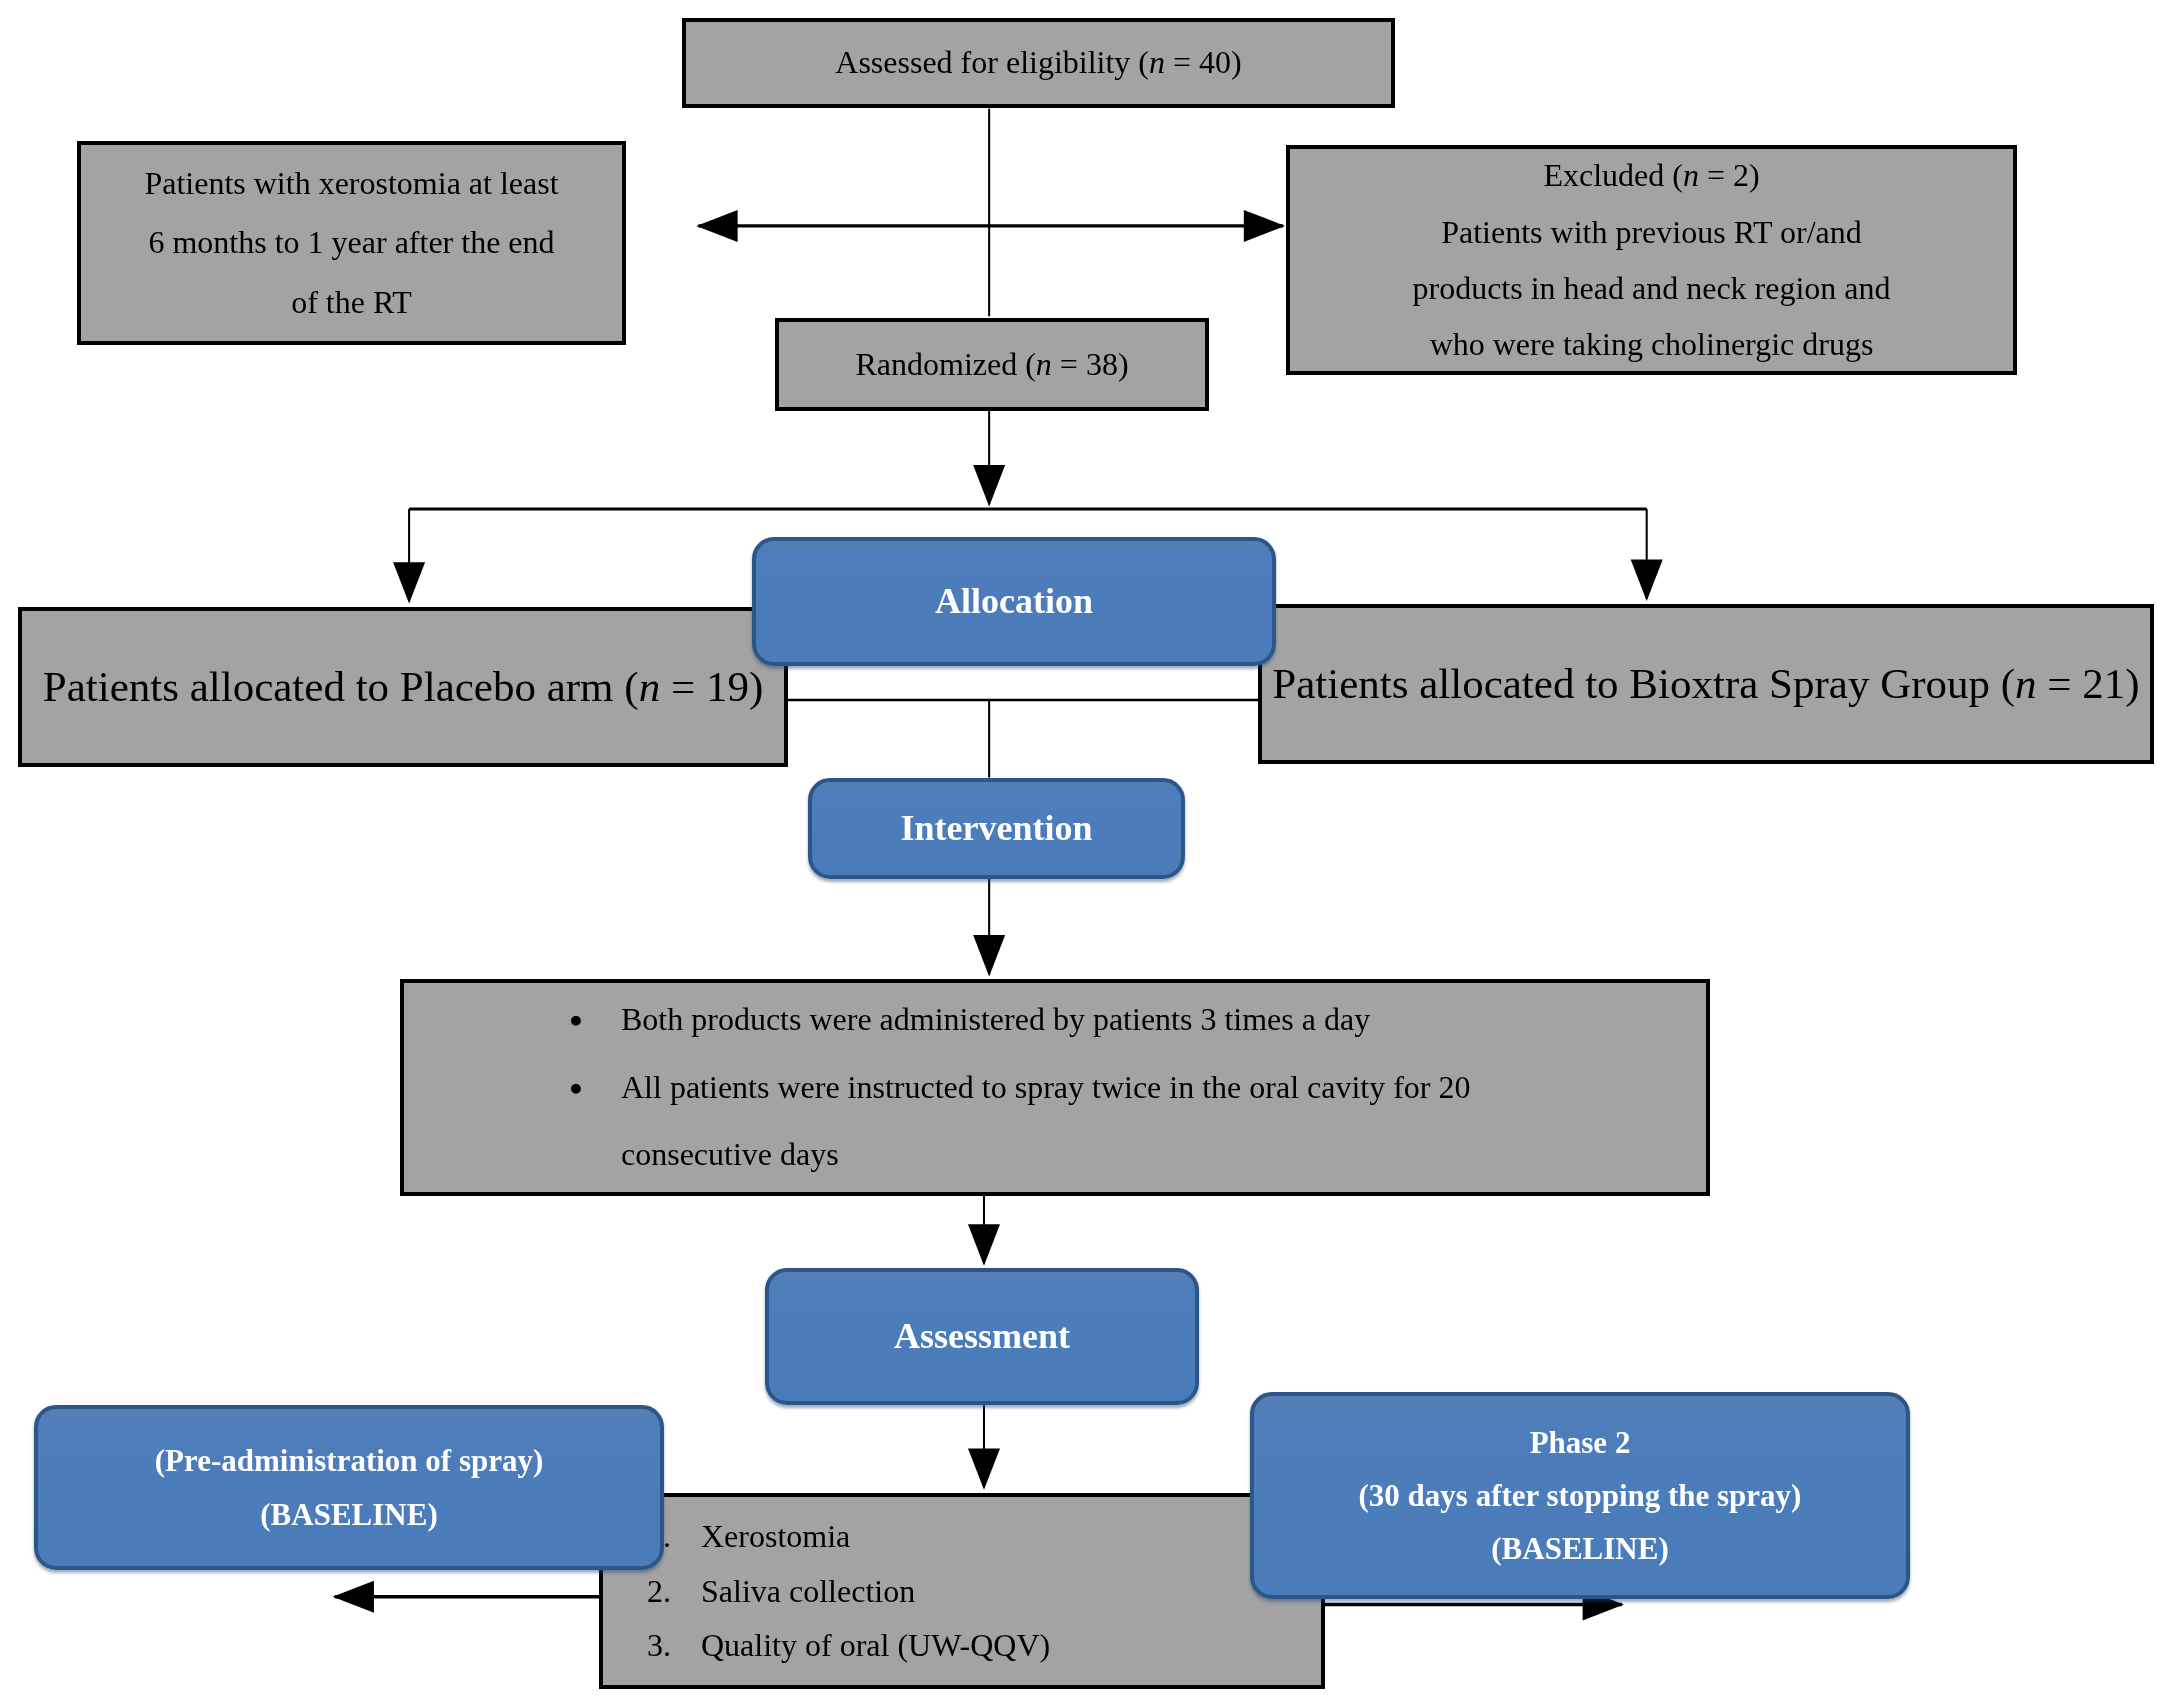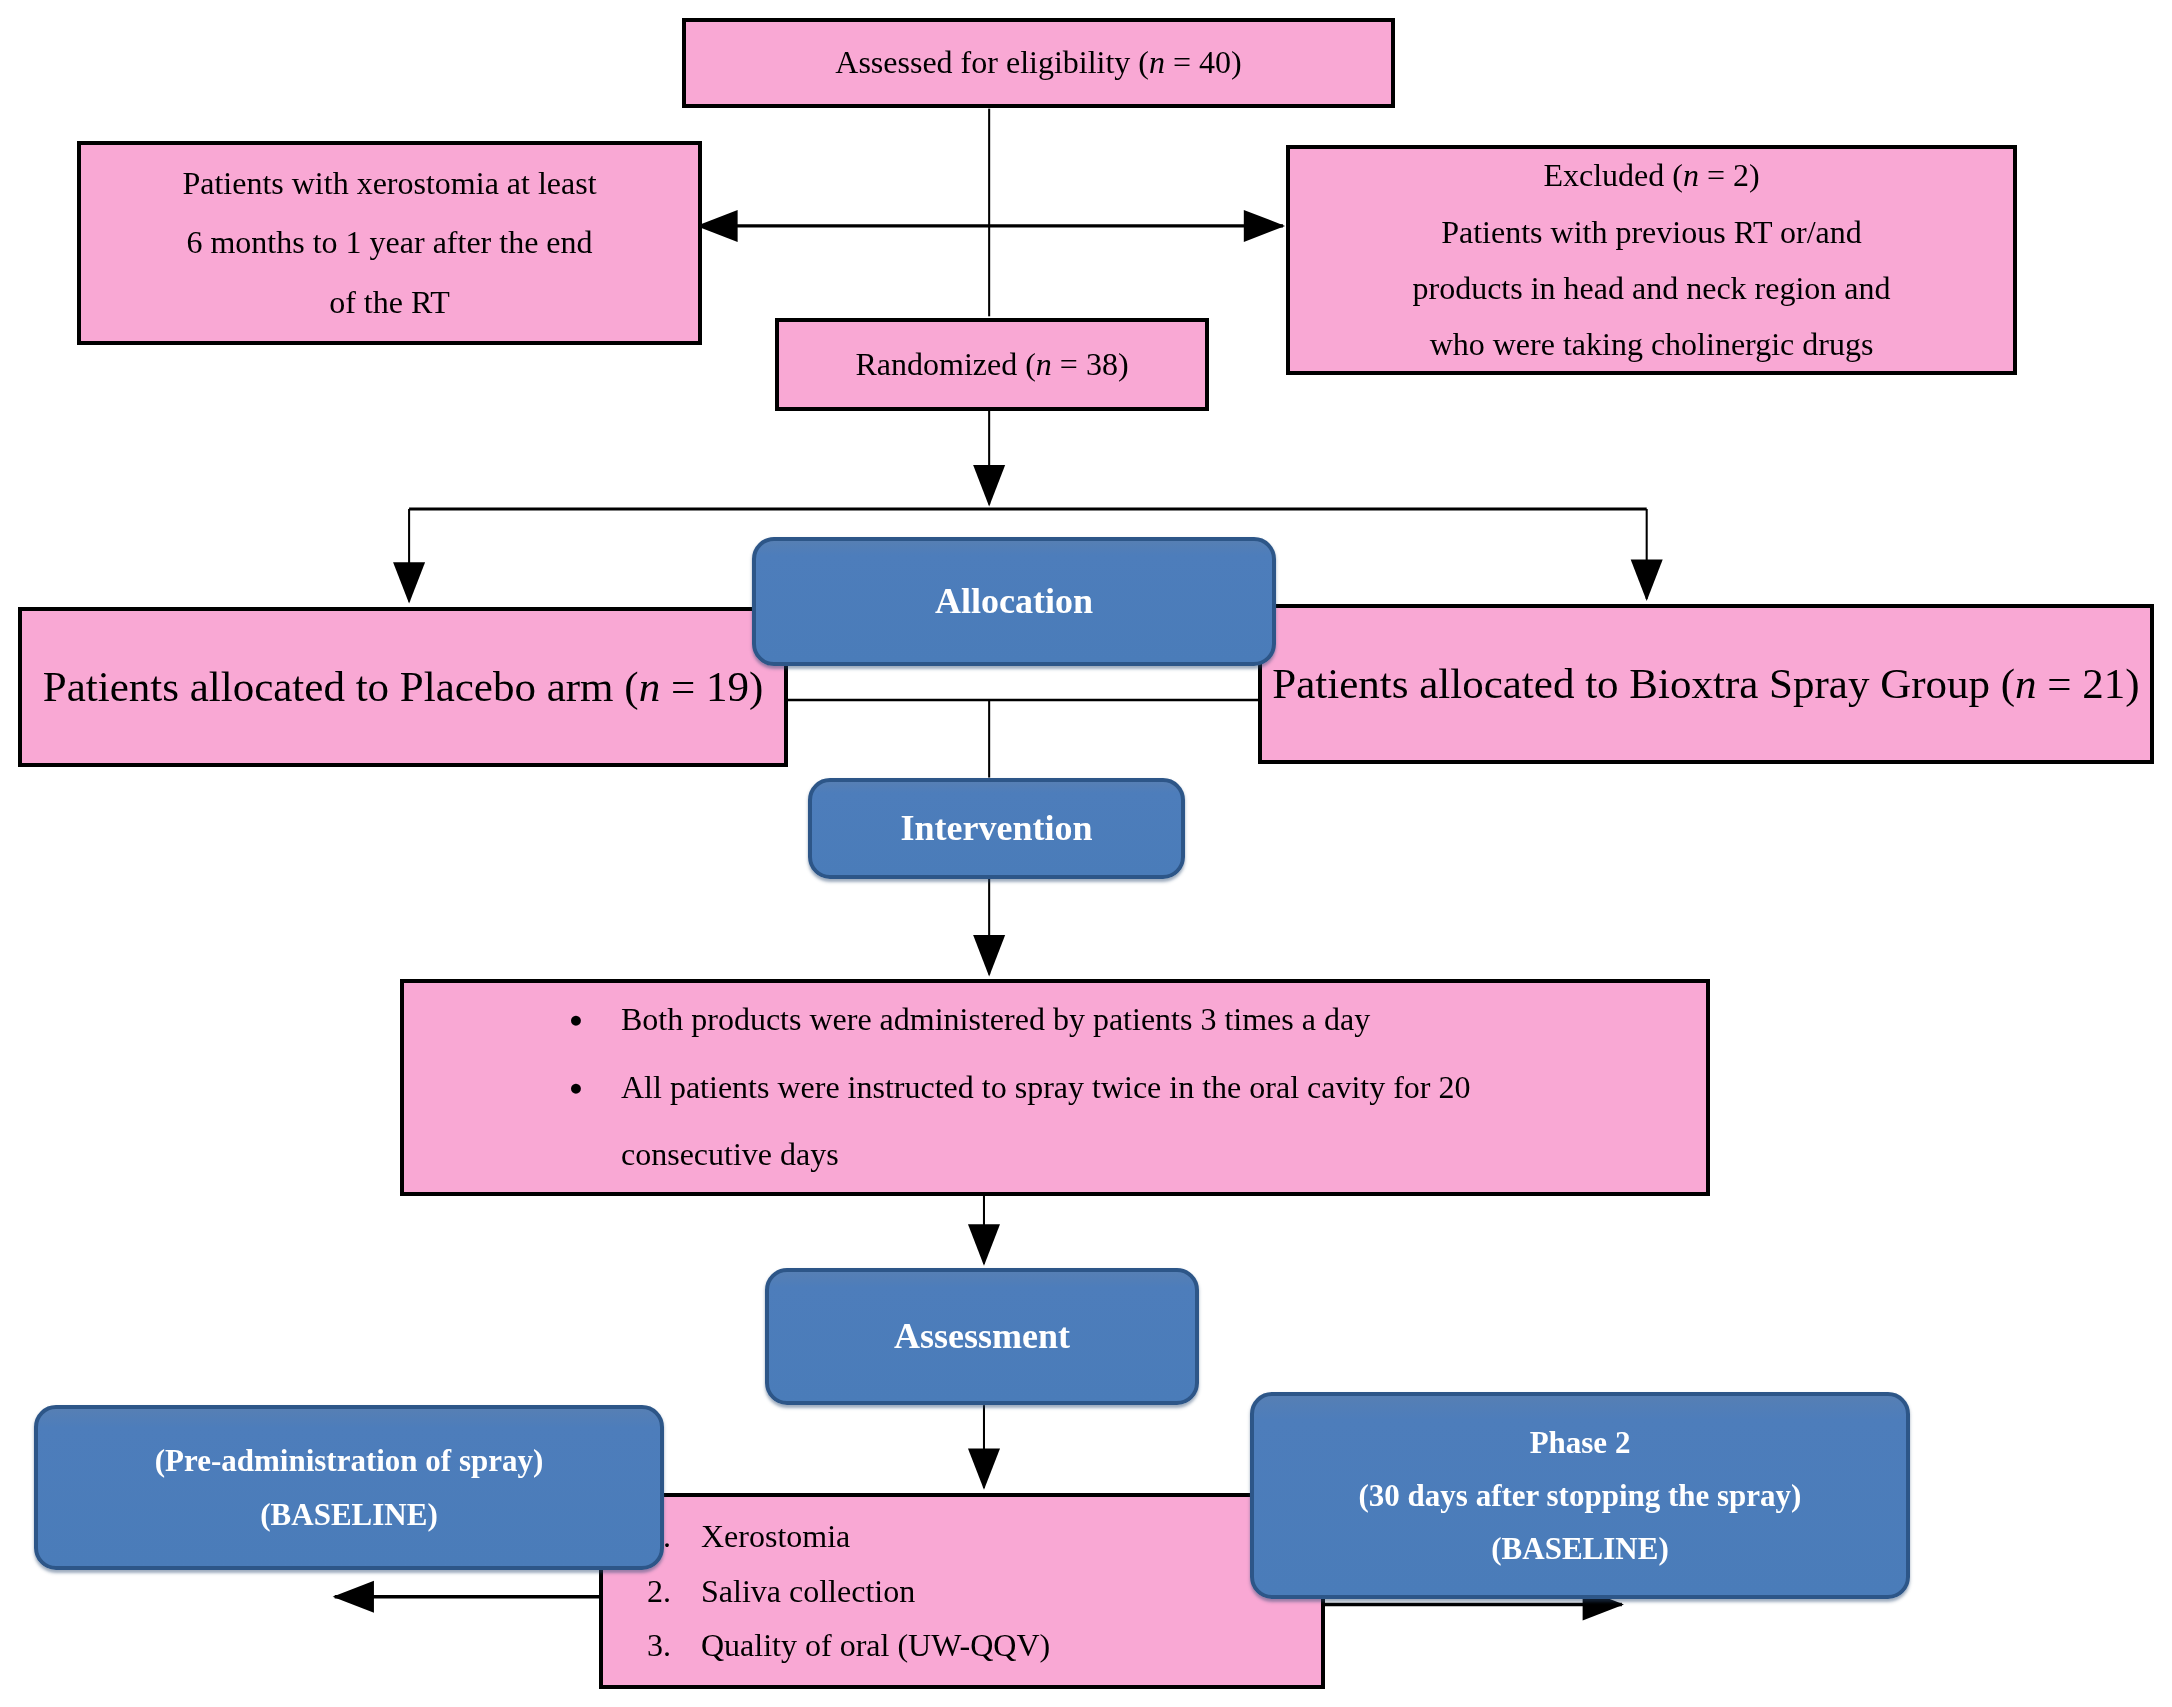--- a/index.html
+++ b/index.html
@@ -9,29 +9,29 @@
     background:#ffffff;
     font-family:"Liberation Serif","DejaVu Serif",serif;
     color:#000;
     overflow:hidden;
   }
   svg.wires{position:absolute;left:0;top:0;z-index:1;}
 
   
   .wbox{
     position:absolute;z-index:2;
-    background:#f9a8d4;
+    background:#a3a3a3;
     border:4.6px solid #000;
     box-sizing:border-box;
     display:flex;flex-direction:column;justify-content:center;
     text-align:center;
   }
   .wbox p{margin:0;font-size:32px;line-height:1.85;}
   .box-assessed  {left:682px;top:18px;  width:713px;height:90px;}
-  .box-criteria  {left:77px; top:141px; width:625px;height:204px;}
+  .box-criteria  {left:77px; top:141px; width:549px;height:204px;}
   .box-excluded  {left:1286px;top:145px; width:731px;height:230px;}
   .box-excluded p{line-height:1.76;}
   .box-randomized{left:775px;top:318px; width:434px; height:93px;}
   .box-allocleft {left:18px;  top:607px;width:770px;height:160px;}
   .box-allocright{left:1258px;top:604px;width:896px;height:160px;}
   .box-allocleft p,.box-allocright p{font-size:43px;}
 
   .box-bullets{left:400px;top:979px;width:1310px;height:217px;
     justify-content:center;text-align:left;padding:10.3px 77px 10.3px 165px;}
   .box-bullets ul{list-style:none;margin:0;padding:0;}

